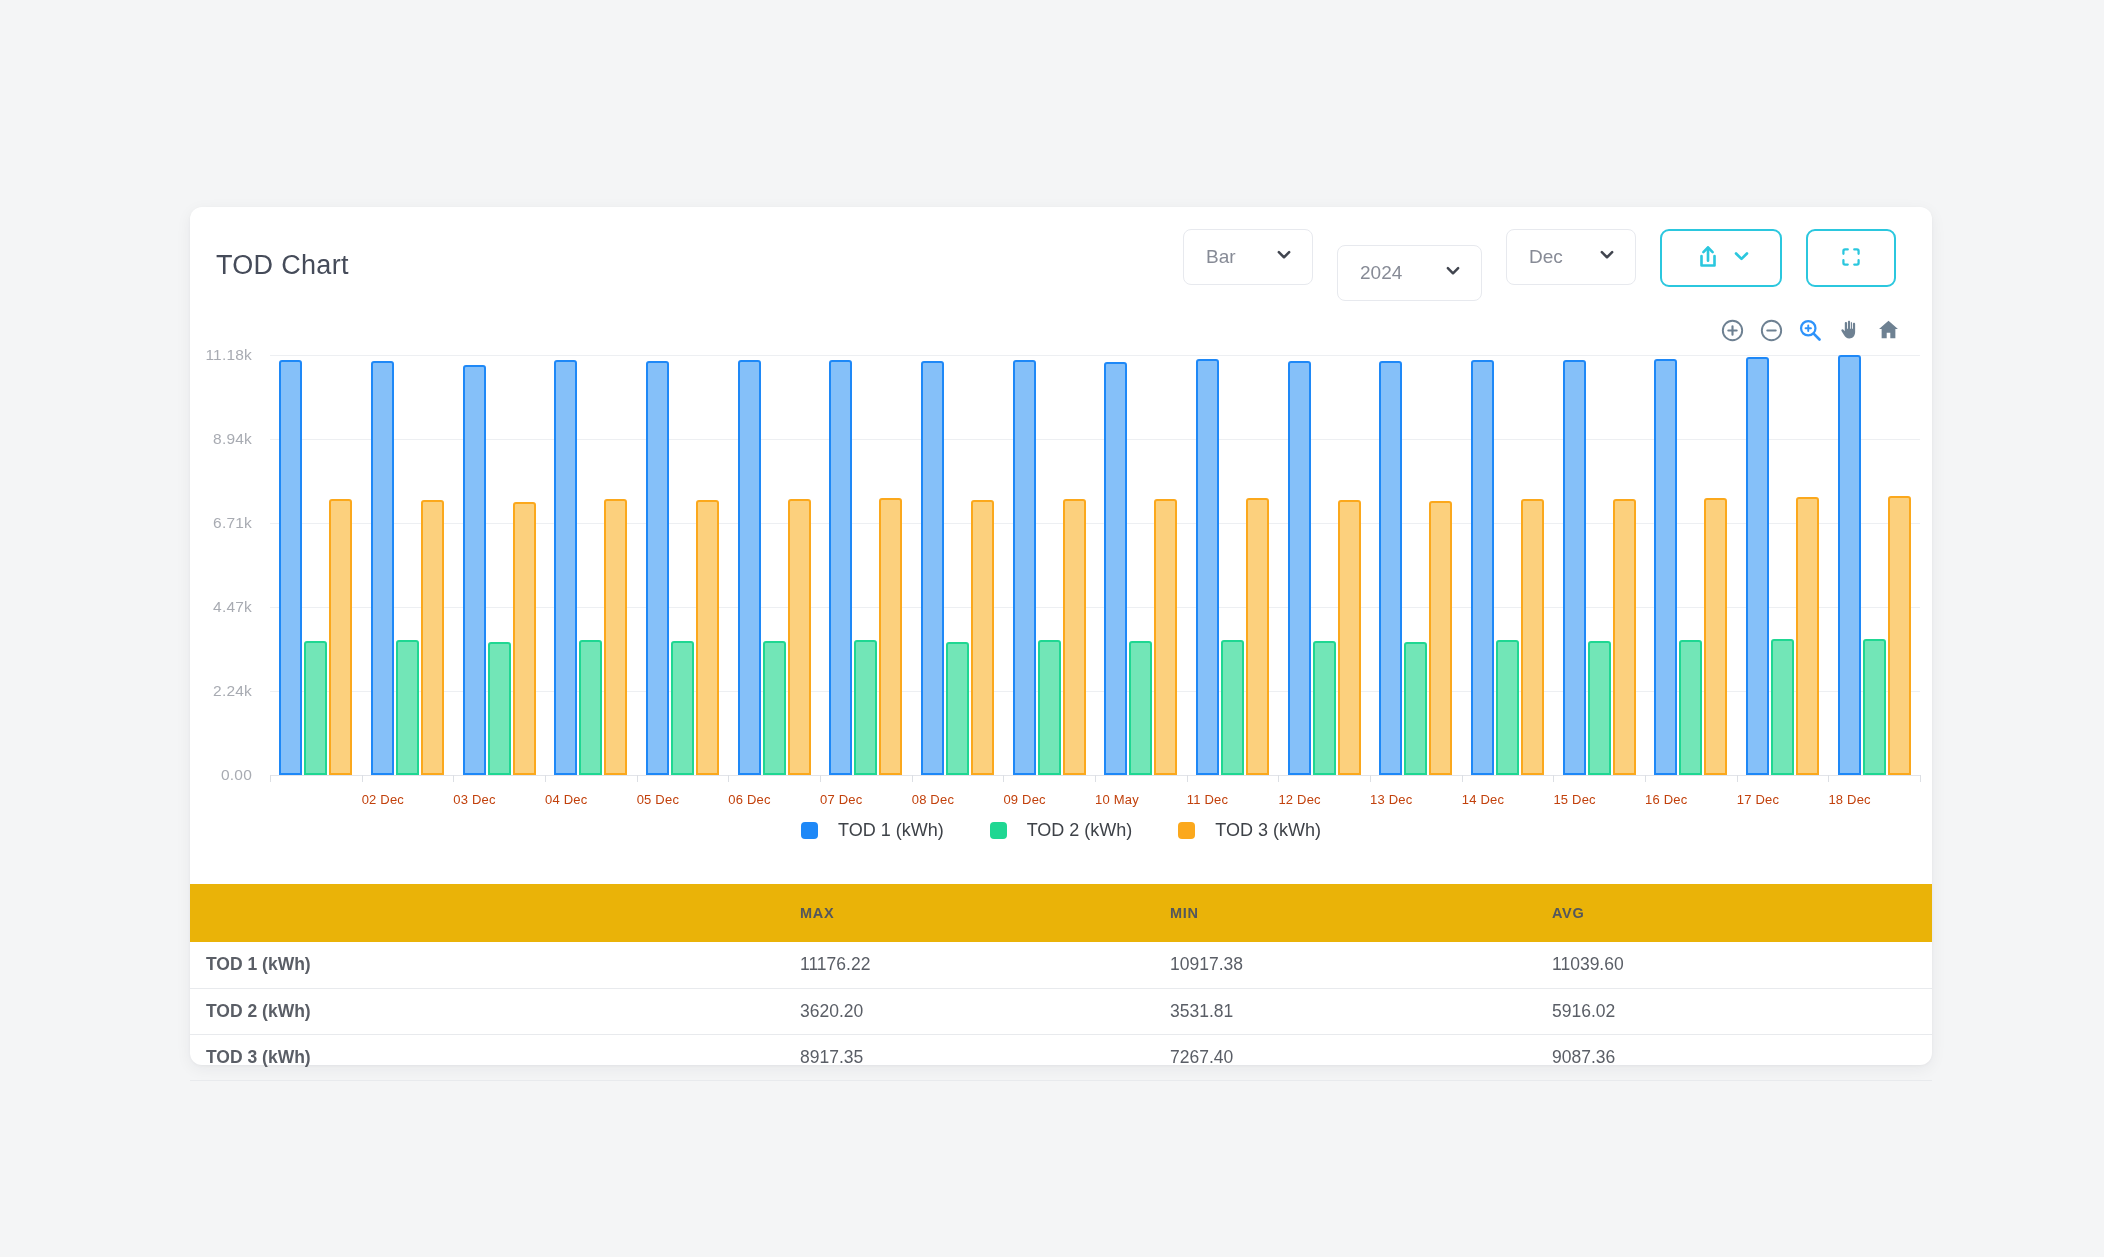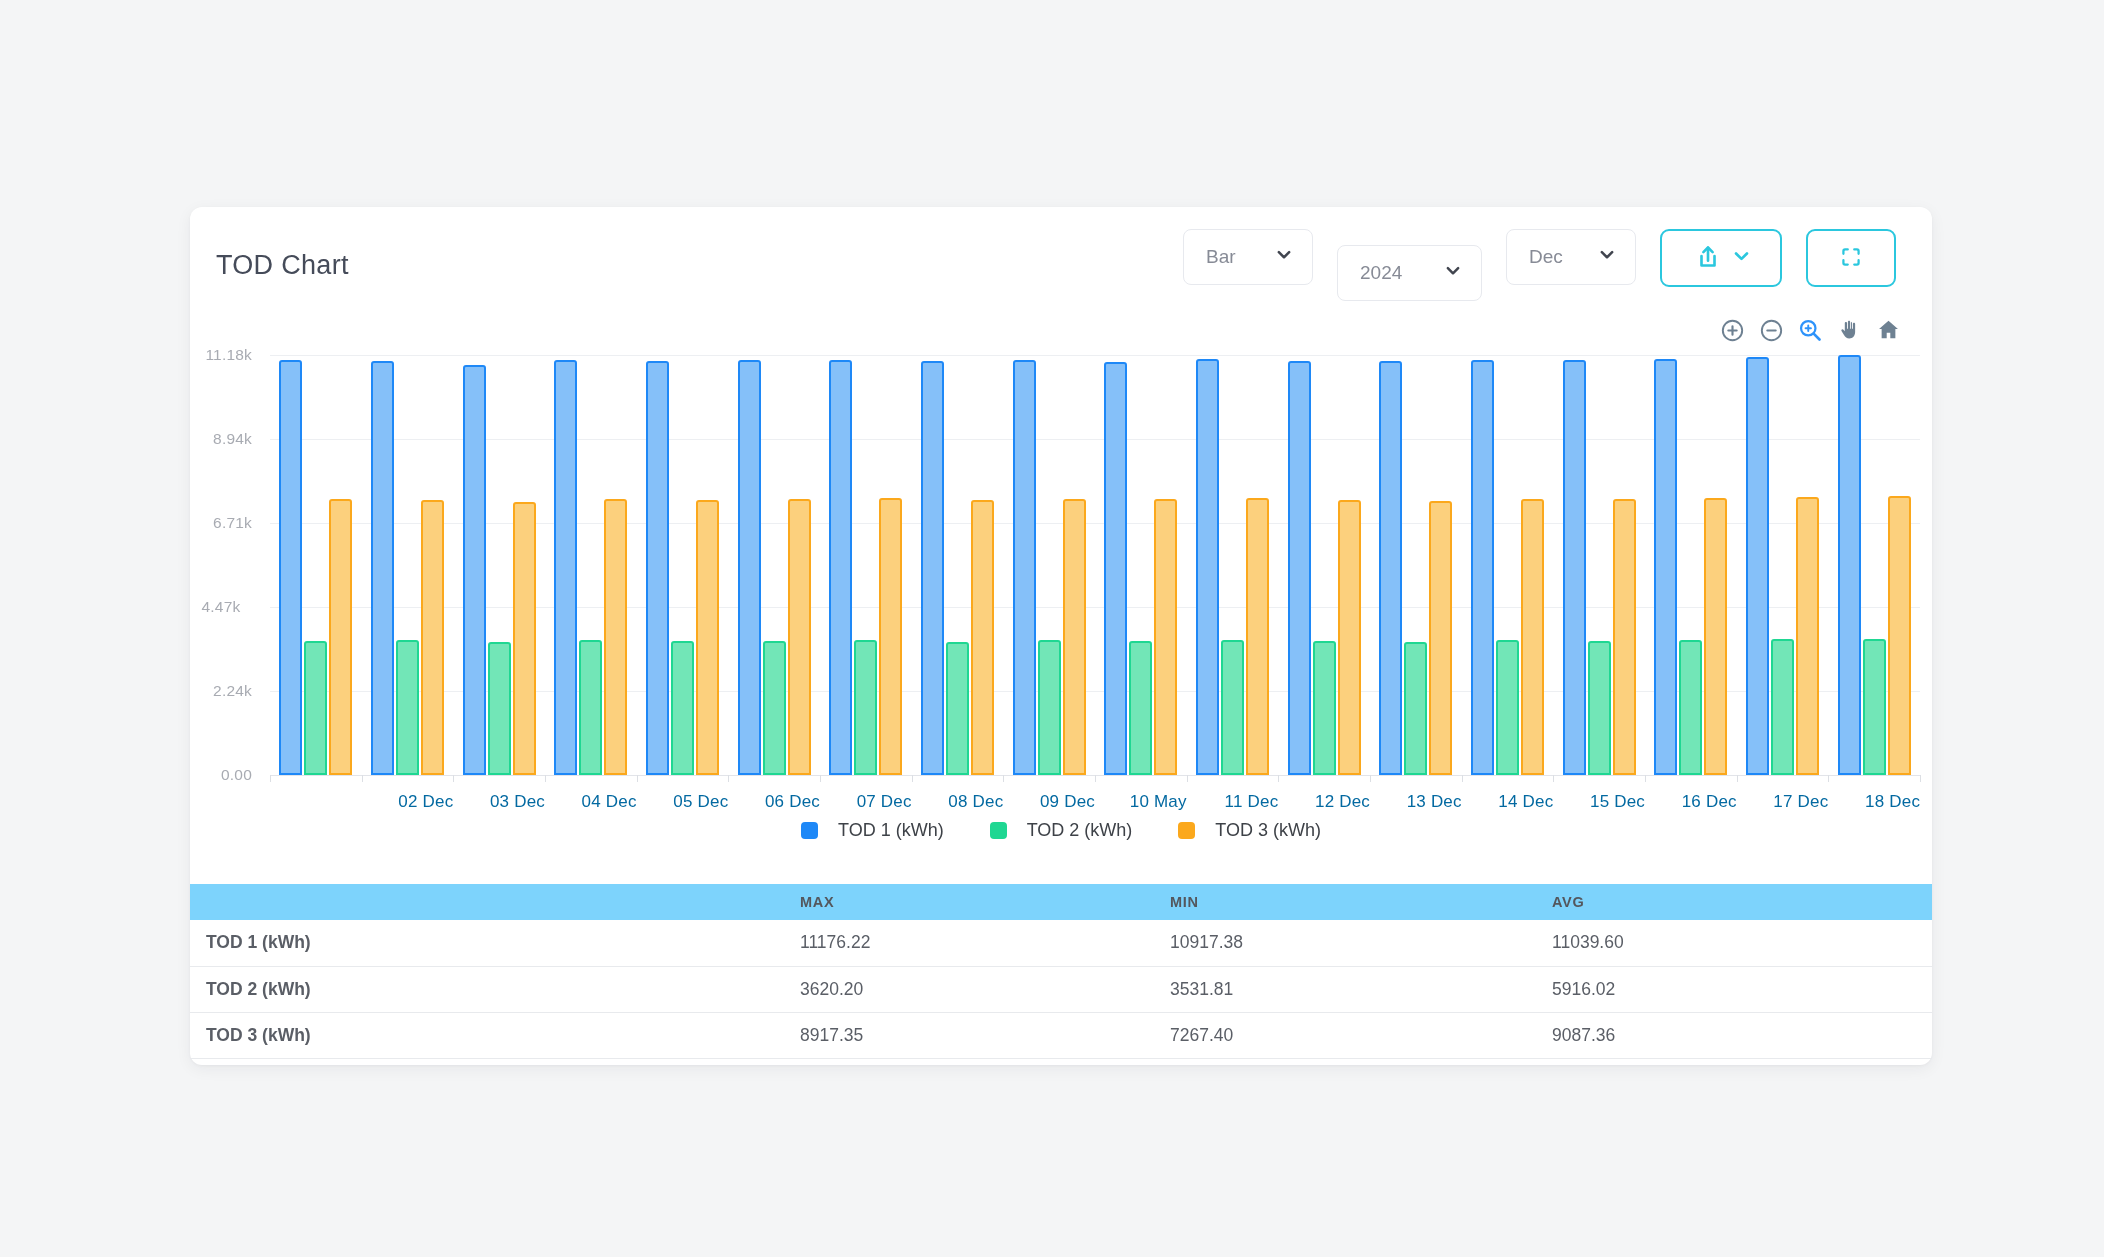--- a/index.html
+++ b/index.html
@@ -58,33 +58,33 @@
   .bar {
     width:23px; margin:0 1px; border:2px solid; border-radius:3px 3px 0 0;
     position:relative; z-index:1;
   }
   .x-ticks { position:absolute; left:80px; top:420px; width:1650px; height:7px; }
   .x-tick { position:absolute; top:0; width:1px; height:7px; background:#dcdfe4; }
   .x-labels {
     position:absolute; left:80px; top:437px; width:1650px;
     display:flex;
   }
-  .x-label { flex:1; text-align:right; font-size:17px; color:#0369a1; letter-spacing:.2px; }
+  .x-label { flex:1; text-align:left; font-size:13px; color:#c2410c; letter-spacing:.2px; }
   
   .legend {
     position:absolute; top:613px; left:0; right:0;
     display:flex; justify-content:center; align-items:center; gap:46px;
   }
   .legend-item { display:flex; align-items:center; gap:20px; cursor:pointer; }
   .legend-marker { width:17px; height:17px; border-radius:4px; }
   .legend-label { font-size:18px; color:#3e4248; }
   
   .stats-table { position:absolute; top:677px; left:0; right:0; border-collapse:collapse; width:1742px; }
   .stats-table th {
-    height:36px; background:#7dd3fc; text-align:left;
+    height:58px; background:#eab308; text-align:left;
     font-size:14.5px; font-weight:700; color:#54575d; letter-spacing:.7px;
   }
   .stats-table td { height:46px; border-bottom:1px solid #e8eaed; font-size:17.5px; color:#5a5e66; }
   .stats-table th:first-child, .stats-table td:first-child { padding-left:16px; }
   .row-label { font-weight:700; color:#454b5c; }
 </style>
 </head>
 <body>
 
 <div class="card">
@@ -177,21 +177,21 @@
       <svg width="27" height="27" viewBox="0 0 24 24">
         <path fill="#6e8192" d="M12 3.4l-8.4 7.3h2.3v8.2h4.5v-4.8h3.2v4.8h4.5v-8.2h2.3z"></path>
       </svg>
     </span>
   </div>
 
   <div class="chart-area">
     <div id="ylabs">
         <div class="ylab" style="top: 411px;">0.00</div>
         <div class="ylab" style="top: 327px;">2.24k</div>
-        <div class="ylab" style="top: 243px; text-align: center;">4.47k</div>
+        <div class="ylab" style="top: 243px;">4.47k</div>
         <div class="ylab" style="top: 159px;">6.71k</div>
         <div class="ylab" style="top: 75px;">8.94k</div>
         <div class="ylab" style="top: -9px;">11.18k</div>
       </div>
     <div class="plot">
       <div id="gridlines">
           <div class="gridline axis" style="top: 420px;"></div>
           <div class="gridline" style="top: 336px;"></div>
           <div class="gridline" style="top: 252px;"></div>
           <div class="gridline" style="top: 168px;"></div>

